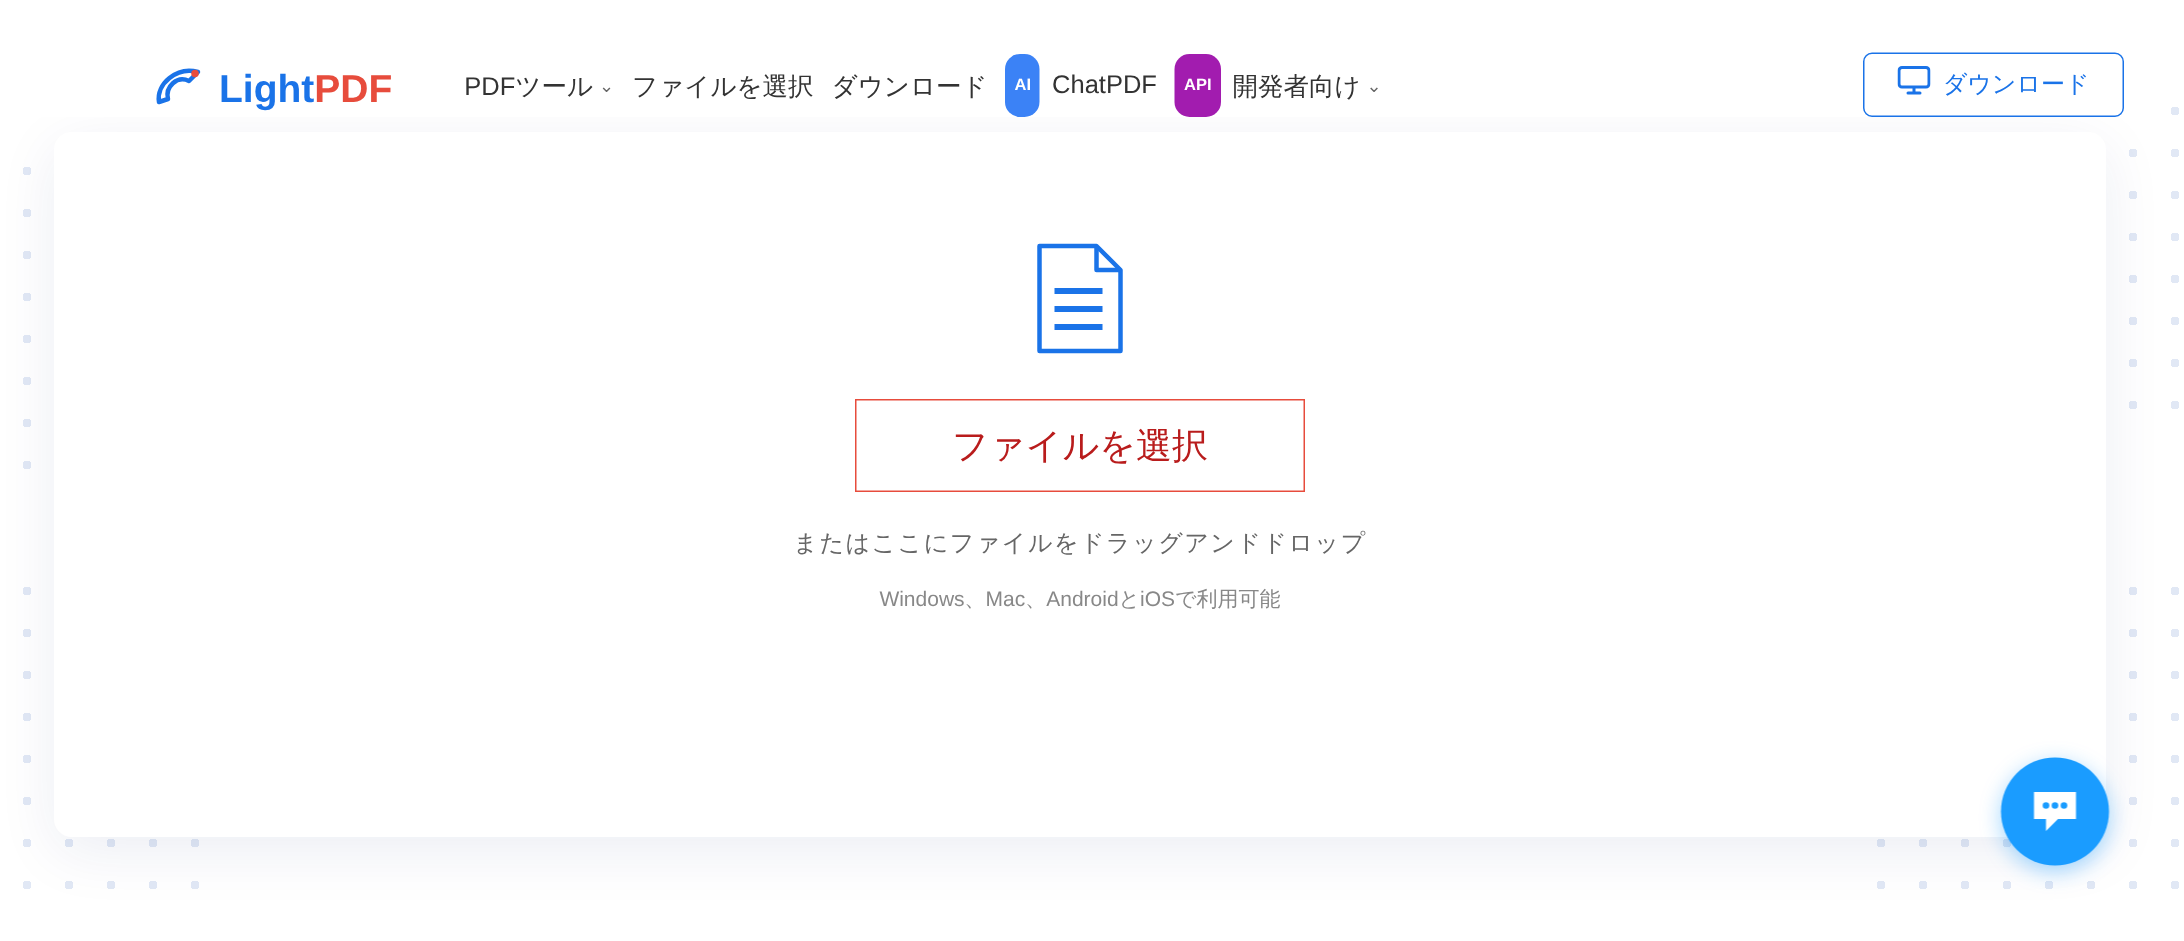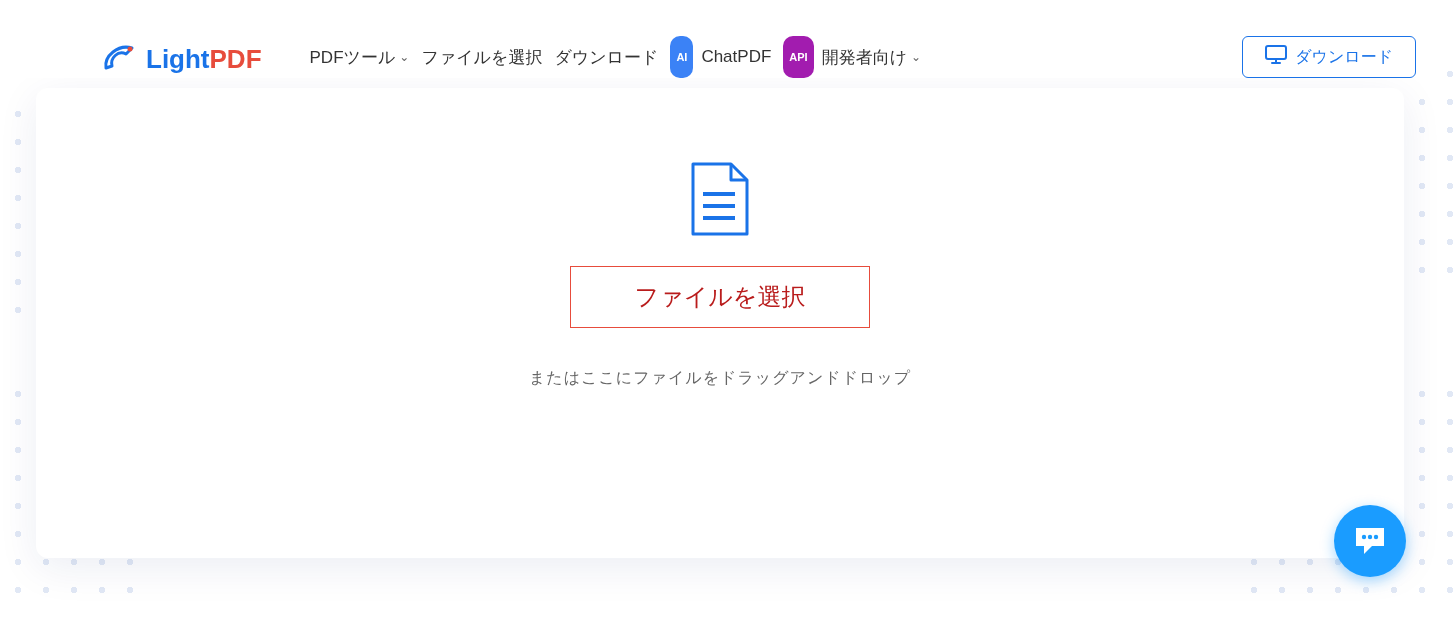--- a/index.html
+++ b/index.html
@@ -132,21 +132,21 @@
       margin-top: 28px;
       border: 1px solid #e74c3c;
       background: #fff;
       color: #b91c1c;
       font-size: 24px;
       padding: 14px 64px;
       cursor: pointer;
       font-weight: 400;
     }
     .hint {
-      margin-top: 40px;
+      margin-top: 24px;
       font-size: 16px;
       color: #666;
       letter-spacing: 1px;
     }
     .download-app {
       margin-top: 44px;
       background: linear-gradient(90deg, #1d6fe0, #2b8cff);
       color: #fff;
       border: none;
       font-size: 19px;
@@ -263,20 +263,21 @@
         </svg>
       </div>
 
       <button class="select-btn">
         <span>ファイルを選択</span>
       </button>
 
       <div class="hint">またはここにファイルをドラッグアンドドロップ</div>
 
 
+      <div class="platforms">Windows、Mac、AndroidとiOSで利用可能</div>
     </main>
 
   </div>
 </div>
 
 <div class="chat-fab">
   <span>
     <svg width="36" height="34" viewBox="0 0 36 34">
       <path d="M4 4 H32 V22 H20 L12 30 V22 H4 Z" fill="#fff"></path>
       <circle cx="12" cy="13" r="2.2" fill="#1a9cff"></circle>

